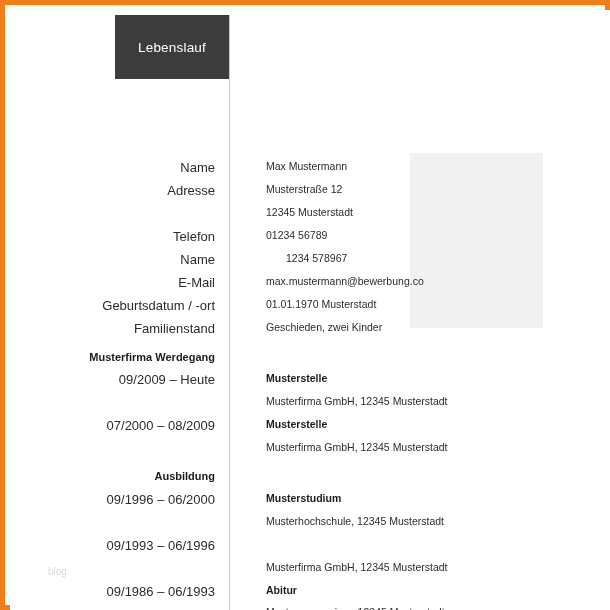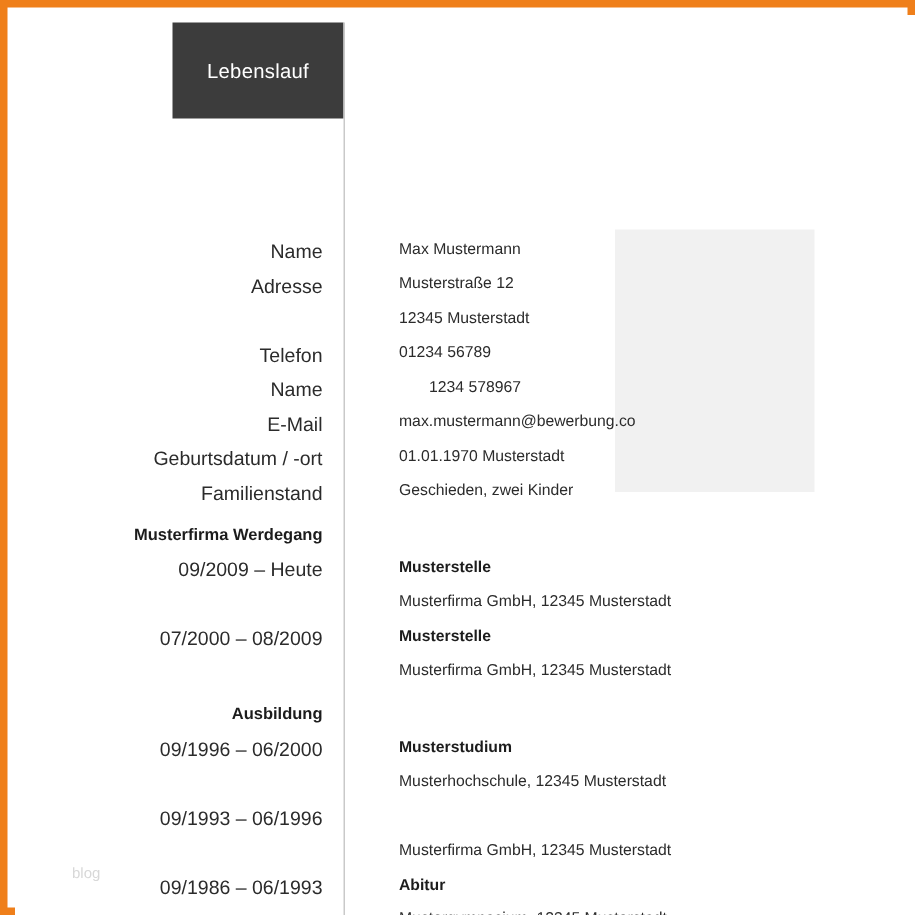--- a/index.html
+++ b/index.html
@@ -96,21 +96,20 @@
   .value.bold {
     font-weight: bold;
     color: #1c1c1c;
   }
   .watermark {
     position: absolute;
     left: 38px;
     top: 556px;
     font-size: 10px;
     color: #d8d8d8;
-    margin-top: 11px;
   }
 </style>
 </head>
 <body>
 
 <div class="page-frame">
   <div class="doc">
 
     <div class="title-box">
       <span class="title-text">Lebenslauf</span>

